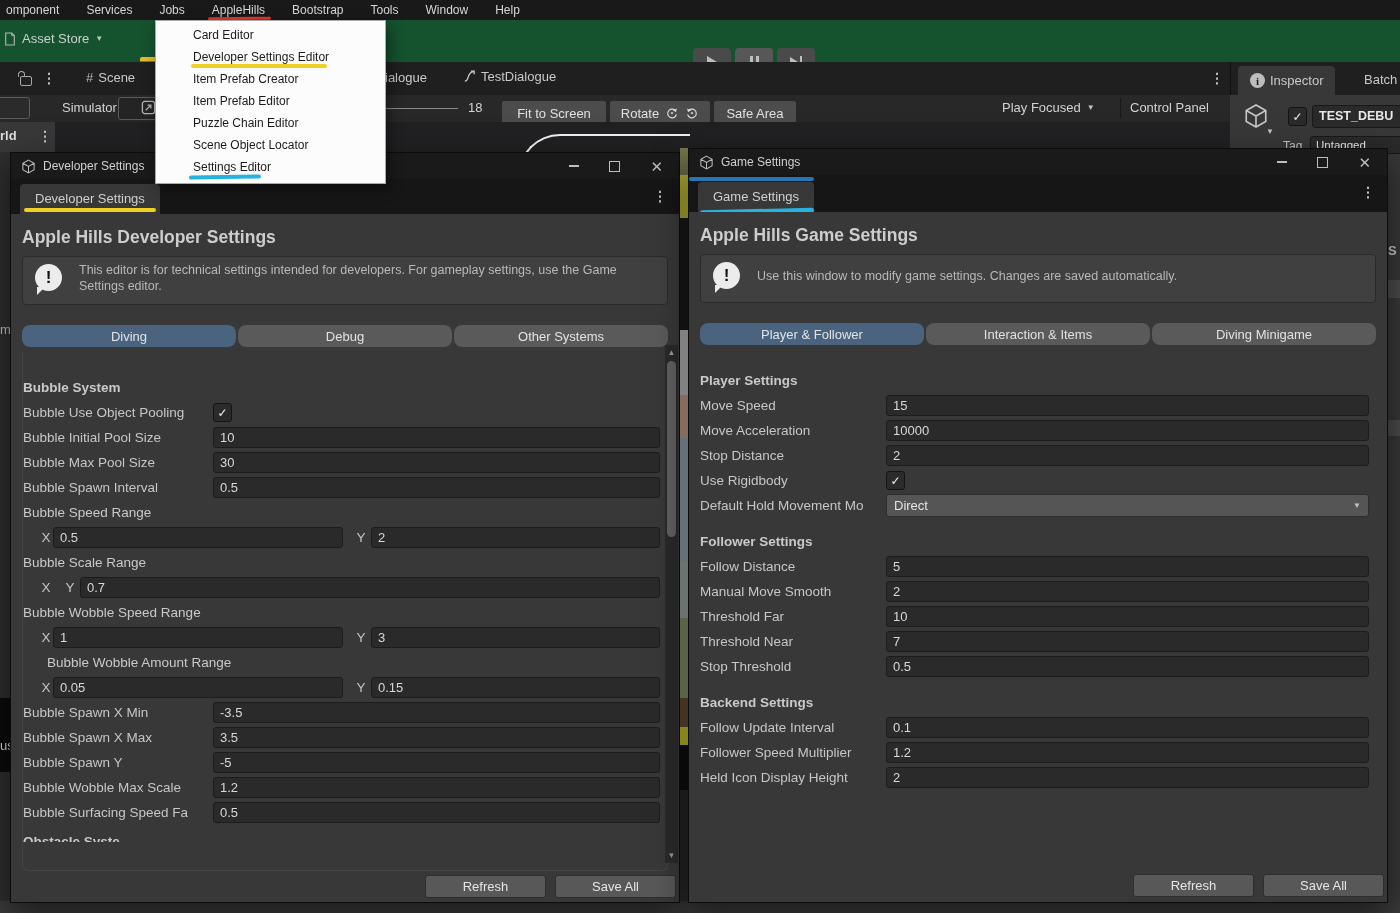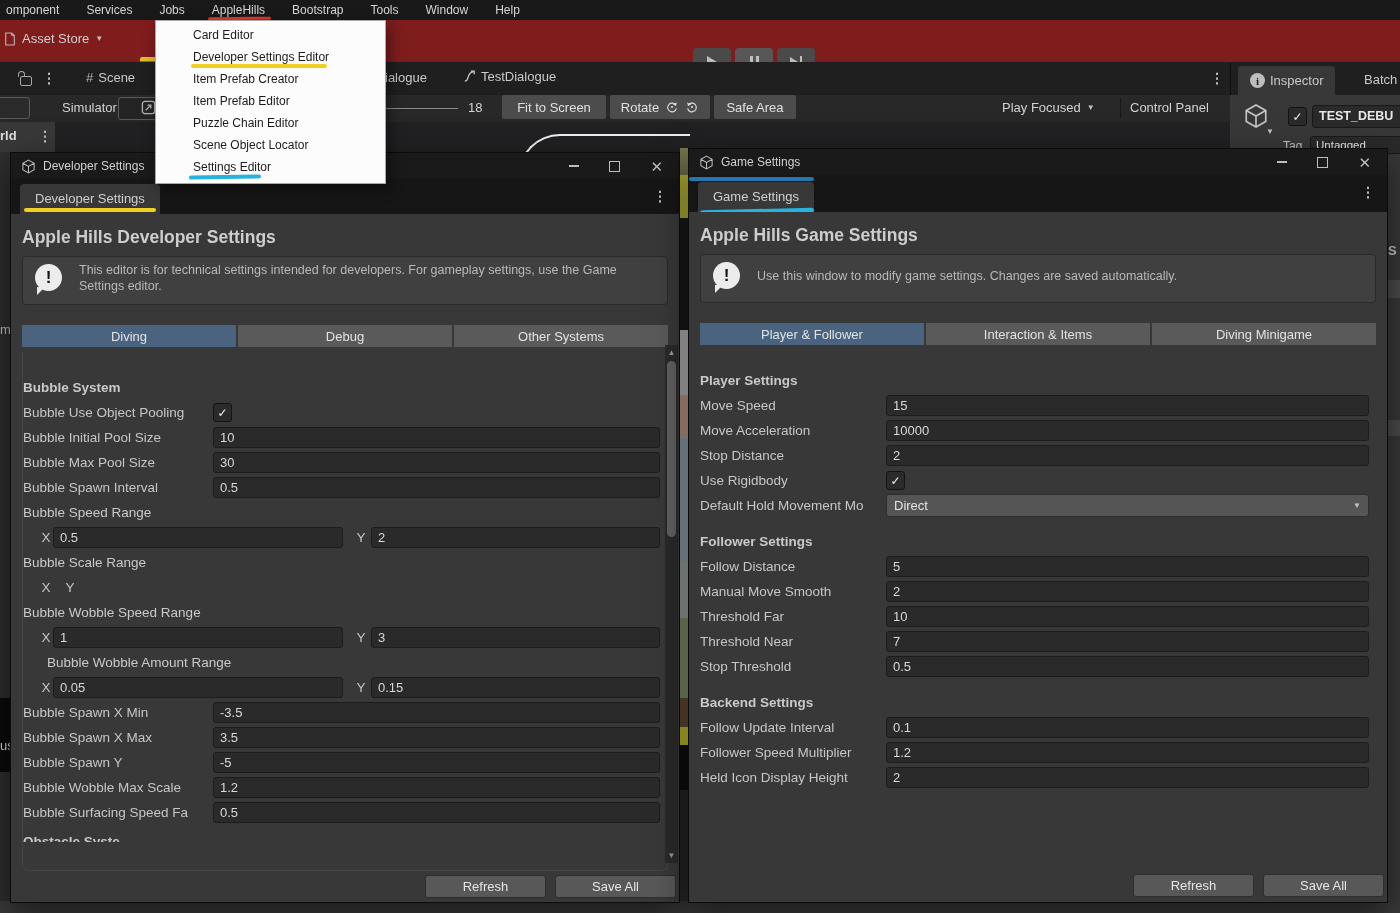--- a/index.html
+++ b/index.html
@@ -2,21 +2,21 @@
 <html style="--annred: #e0392e; --annyellow: #f0d020; --anncyan: #26b3dd; --tabblue: #4a647f;"><head>
 <meta charset="utf-8">
 <style>
   html,body{margin:0;padding:0;background:#262626;font-family:"Liberation Sans",sans-serif;}
   #stage{position:relative;width:1400px;height:913px;overflow:hidden;background:#232325;
          -webkit-font-smoothing:antialiased;}
   .abs{position:absolute;}
   
   #menubar{left:0;top:0;width:1400px;height:20px;background:#191919;display:flex;align-items:center;gap:15px;}
   .mb-item{position:relative;color:#d6d6d6;font-size:12px;padding:0 6px;white-space:nowrap;}
-  #toolbar{left:0;top:20px;width:1400px;height:42px;background:#7f1d1d;border-bottom:3px solid #7dd3fc;}
+  #toolbar{left:0;top:20px;width:1400px;height:42px;background:#14532d;border-bottom:3px solid #7dd3fc;}
   .asset-group{position:absolute;left:4px;top:11px;display:flex;align-items:center;gap:6px;color:#cfcfcf;font-size:13px;}
   .dd-arrow{font-size:8px;color:#c2c2c2;}
   #yellow-icon{left:140px;top:37px;width:20px;height:16px;border-radius:2px;
      background:linear-gradient(#e3bb2e 0 4px,#8c741c 4px 6px,#e3bb2e 6px 10px,#8c741c 10px 12px,#e3bb2e 12px 100%);}
   #playbar{left:693px;top:28px;display:flex;gap:4px;}
   .pbtn{width:38px;height:28px;background:#4a4a4a;border-radius:4px;display:flex;align-items:center;justify-content:center;color:#bdbdbd;}
   .pbtn.mid{background:#575757;}
   .tri{width:0;height:0;border-left:10px solid #bdbdbd;border-top:6px solid transparent;border-bottom:6px solid transparent;}
   .pausebars{display:flex;gap:3px;}
   .pausebars i{display:block;width:3px;height:12px;background:#bdbdbd;}
@@ -25,21 +25,21 @@
   #tabrow{left:0;top:62px;width:1230px;height:33px;background:#1f1f1f;}
   #insp-tabrow{left:1230px;top:62px;width:170px;height:33px;background:#1f1f1f;border-left:1px solid #101010;}
   .lock{position:absolute;left:20px;top:14px;width:10px;height:8px;border:1.5px solid #a8a8a8;border-radius:2px;}
   .lock:before{content:'';position:absolute;top:-6px;left:-3px;width:5px;height:5px;border:1.5px solid #a8a8a8;border-bottom:none;border-radius:4px 4px 0 0;}
   .kebab{color:#bdbdbd;font-size:14px;font-weight:bold;}
   .paneltab{display:flex;align-items:center;gap:5px;color:#c9c9c9;font-size:13px;}
   .doc-tab-active{background:#383838;border-radius:4px 4px 0 0;padding:5px 12px;}
   .info-circle{width:15px;height:15px;border-radius:50%;background:#bdbdbd;color:#222;font-size:11px;font-weight:bold;
      display:flex;align-items:center;justify-content:center;font-family:"Liberation Serif",serif;}
   #gamebar{left:0;top:95px;width:1230px;height:27px;background:#282828;border-bottom:1px solid #191919;}
-  .gbtn{position:absolute;top:0;height:24px;background:#4c4c4c;border-radius:2px;color:#e0e0e0;font-size:13px;
+  .gbtn{position:absolute;top:6px;height:24px;background:#4c4c4c;border-radius:2px;color:#e0e0e0;font-size:13px;
         display:flex;align-items:center;justify-content:center;gap:6px;}
   .flatlabel{position:absolute;color:#d2d2d2;font-size:13px;display:flex;align-items:center;gap:6px;}
   .box-ctrl{position:absolute;border:1px solid #5a5a5a;border-radius:3px;background:#2b2b2b;}
   
   #insp-body{left:1230px;top:95px;width:170px;height:818px;background:#383838;}
   .cbx{width:17px;height:17px;background:#2b2b2b;border:1px solid #141414;border-radius:3px;color:#ececec;
        display:flex;align-items:center;justify-content:center;font-size:12px;}
   .ifield{background:#2a2a2a;border:1px solid #191919;border-radius:3px;color:#e8e8e8;overflow:hidden;white-space:nowrap;}
   
   #gameview{left:0;top:122px;width:1230px;height:779px;background:#212123;}
@@ -66,21 +66,21 @@
   .strip-kebab{position:absolute;right:12px;top:9px;}
   .wbody{position:absolute;left:0;right:0;bottom:0;background:#383838;padding:0 11px;}
   .wheading{margin-top:13px;height:24px;font-size:17.5px;font-weight:bold;color:#cdcdcd;}
   .helpbox{position:relative;margin-top:5px;height:42px;background:#404040;border:1px solid #2a2a2a;border-radius:4px;
            padding:5px 10px 0 56px;color:#b8b8b8;font-size:12.5px;line-height:16px;}
   .helpicon{position:absolute;left:12px;top:7px;width:27px;height:27px;border-radius:50%;background:#ececec;color:#141414;
             font-weight:900;font-size:17px;display:flex;align-items:center;justify-content:center;}
   .helpicon:after{content:'';position:absolute;left:2px;bottom:-4px;width:0;height:0;
             border-top:8px solid #ececec;border-right:8px solid transparent;}
   .segtabs{margin-top:20px;display:flex;gap:2px;}
-  .segtab{flex:1;height:22px;background:#5a5a5a;border-radius:0;display:flex;align-items:center;justify-content:center;
+  .segtab{flex:1;height:22px;background:#5a5a5a;border-radius:8px;display:flex;align-items:center;justify-content:center;
           color:#e2e2e2;font-size:13px;}
   .segtab.sel{background:var(--tabblue);}
   .scrollwrap{position:relative;margin-top:5px;border:1px solid #454545;border-top:none;border-radius:0 0 6px 6px;overflow:hidden;}
   .rows{padding:23px 7px 0 0;}
   .srow{display:flex;align-items:center;height:25px;}
   .slabel{flex:0 0 190px;color:#c6c6c6;font-size:13.5px;white-space:nowrap;overflow:hidden;}
   .g .slabel{flex:0 0 186px;}
   .sfield{flex:1;height:19px;background:#2a2a2a;border:1px solid #1c1c1c;border-radius:3px;color:#d8d8d8;
           font-size:13px;line-height:19px;padding:0 6px;overflow:hidden;}
   .sheader{height:25px;display:flex;align-items:center;font-weight:bold;color:#c9c9c9;font-size:13.5px;}
@@ -329,20 +329,21 @@
             <div class="vrow">
               <span class="vaxis">X</span>
               <div class="sfield vfld1">0.5</div>
               <span class="vaxis vaxis2">Y</span>
               <div class="sfield vfld2">2</div>
             </div>
             <div class="sheader" style="font-weight: normal;">Bubble Scale Range</div>
             <div class="vrow">
               <span class="vaxis">X</span>
               <span class="vaxis vaxis2">Y</span>
+              <div class="sfield vfld2">0.7</div>
             </div>
             <div class="sheader" style="font-weight: normal;">Bubble Wobble Speed Range</div>
             <div class="vrow">
               <span class="vaxis">X</span>
               <div class="sfield vfld1">1</div>
               <span class="vaxis vaxis2">Y</span>
               <div class="sfield vfld2">3</div>
             </div>
             <div class="sheader" style="font-weight: normal; margin-left: 24px;">Bubble Wobble Amount Range</div>
             <div class="vrow">

